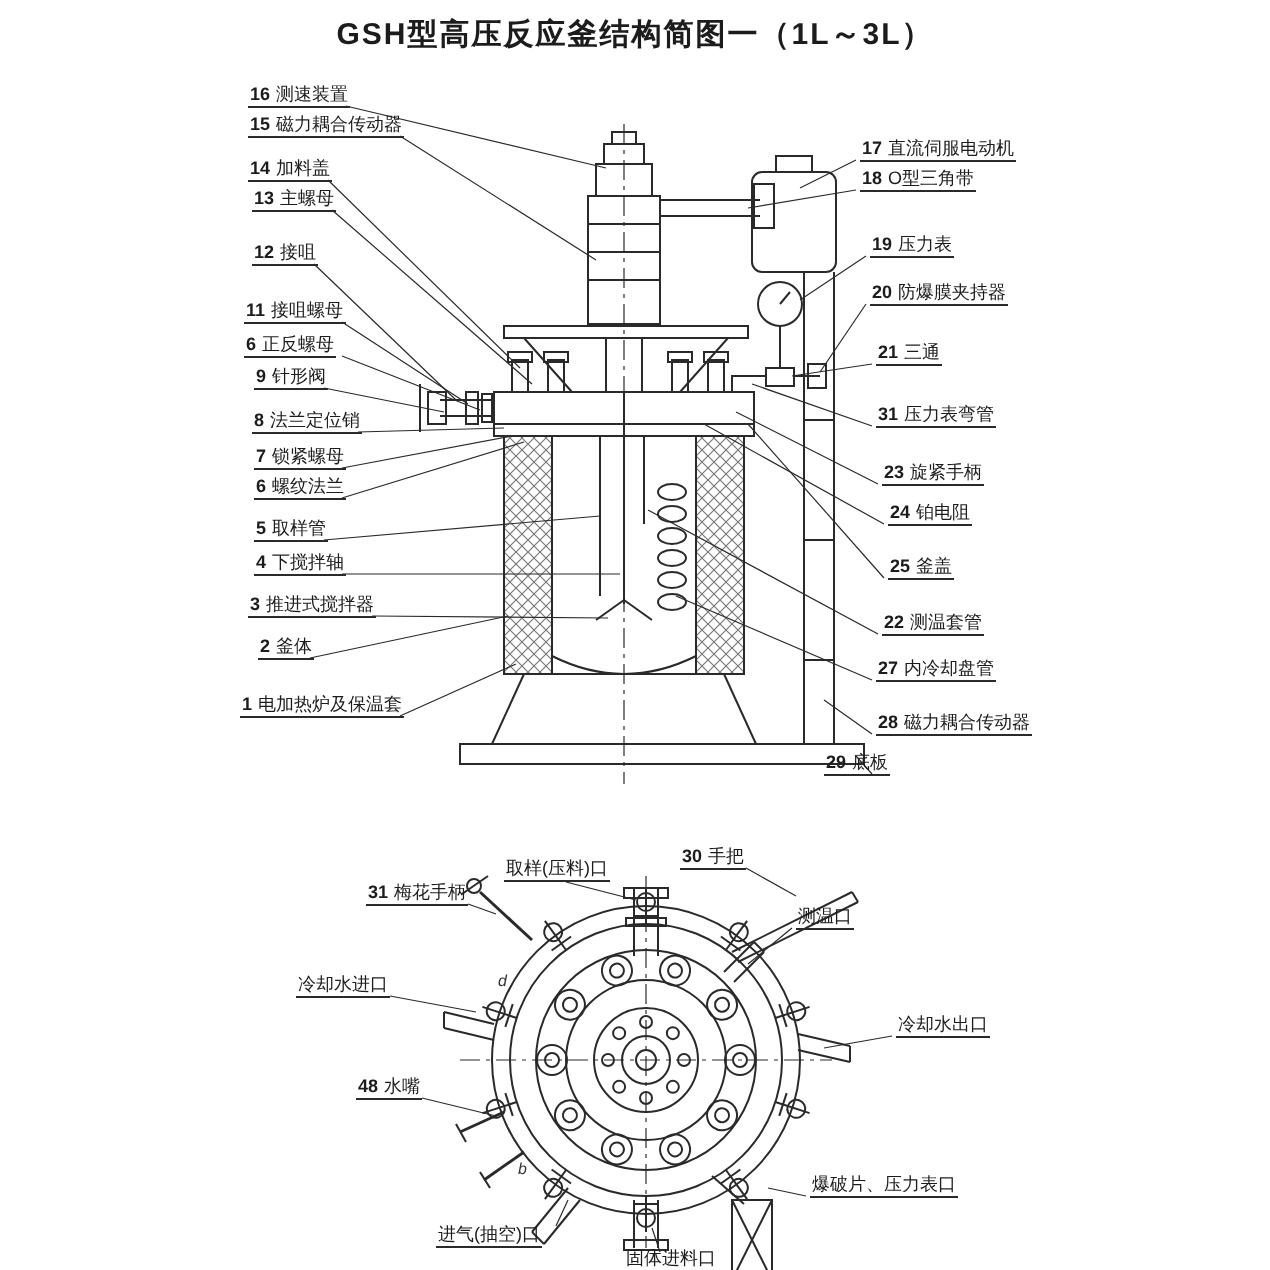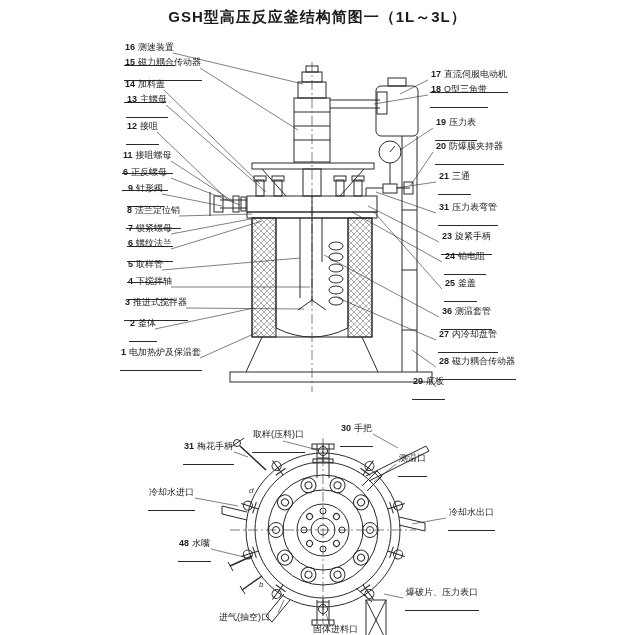--- a/index.html
+++ b/index.html
@@ -7,21 +7,21 @@
     position:relative;width:635px;height:635px;background:#ffffff;overflow:hidden;
     font-family:"Liberation Sans","DejaVu Sans",sans-serif;color:#1c1c1c;
   }
   .title{
     position:absolute;top:8px;left:0;width:635px;text-align:center;
     font-size:15px;font-weight:bold;letter-spacing:1px;
   }
   svg.draw{position:absolute;left:0;top:0;}
   .lbl{
     position:absolute;font-size:9px;line-height:11px;white-space:nowrap;
-    border-bottom:1px solid #2a2a2a;padding:0 1px 12px 1px;background:transparent;
+    border-bottom:1px solid #2a2a2a;padding:0 1px 0 1px;background:transparent;
   }
   .lbl .num{margin-right:3px;font-weight:bold;}
   .lbl .num:empty{display:none;margin:0;}
   .pos-letter{
     position:absolute;font-size:8px;font-style:italic;color:#333;
   }
 </style>
 </head>
 <body>
 
@@ -280,21 +280,21 @@
 
   <div class="lbl" style="left:430px;top:69px"><span class="num">17</span><span>直流伺服电动机</span></div>
   <div class="lbl" style="left:430px;top:84px"><span class="num">18</span><span>O型三角带</span></div>
   <div class="lbl" style="left:435px;top:117px"><span class="num">19</span><span>压力表</span></div>
   <div class="lbl" style="left:435px;top:141px"><span class="num">20</span><span>防爆膜夹持器</span></div>
   <div class="lbl" style="left:438px;top:171px"><span class="num">21</span><span>三通</span></div>
   <div class="lbl" style="left:438px;top:202px"><span class="num">31</span><span>压力表弯管</span></div>
   <div class="lbl" style="left:441px;top:231px"><span class="num">23</span><span>旋紧手柄</span></div>
   <div class="lbl" style="left:444px;top:251px"><span class="num">24</span><span>铂电阻</span></div>
   <div class="lbl" style="left:444px;top:278px"><span class="num">25</span><span>釜盖</span></div>
-  <div class="lbl" style="left:441px;top:306px"><span class="num">36</span><span>测温套管</span></div>
+  <div class="lbl" style="left:441px;top:306px"><span class="num">22</span><span>测温套管</span></div>
   <div class="lbl" style="left:438px;top:329px"><span class="num">27</span><span>内冷却盘管</span></div>
   <div class="lbl" style="left:438px;top:356px"><span class="num">28</span><span>磁力耦合传动器</span></div>
   <div class="lbl" style="left:412px;top:376px"><span class="num">29</span><span>底板</span></div>
 
   <div class="lbl" style="left:183px;top:441px"><span class="num">31</span><span>梅花手柄</span></div>
   <div class="lbl" style="left:252px;top:429px"><span>取样(压料)口</span></div>
   <div class="lbl" style="left:340px;top:423px"><span class="num">30</span><span>手把</span></div>
   <div class="lbl" style="left:398px;top:453px"><span>测温口</span></div>
   <div class="lbl" style="left:148px;top:487px"><span>冷却水进口</span></div>
   <div class="lbl" style="left:448px;top:507px"><span>冷却水出口</span></div>

